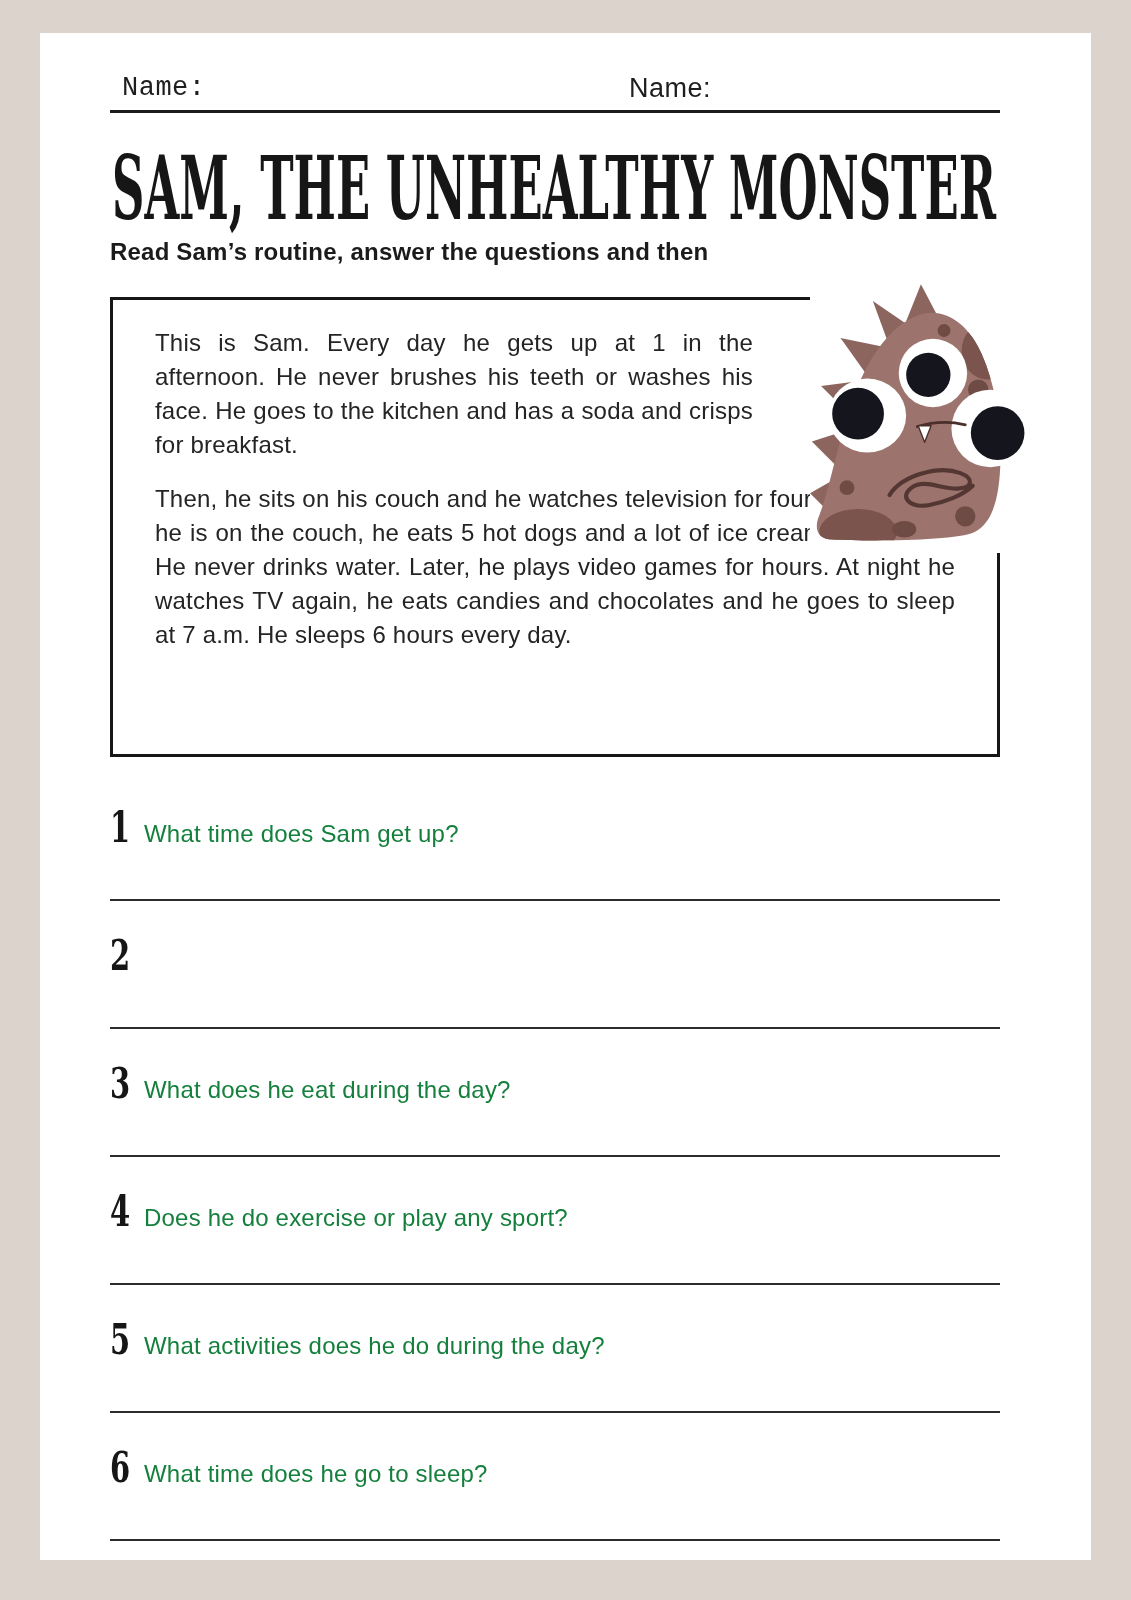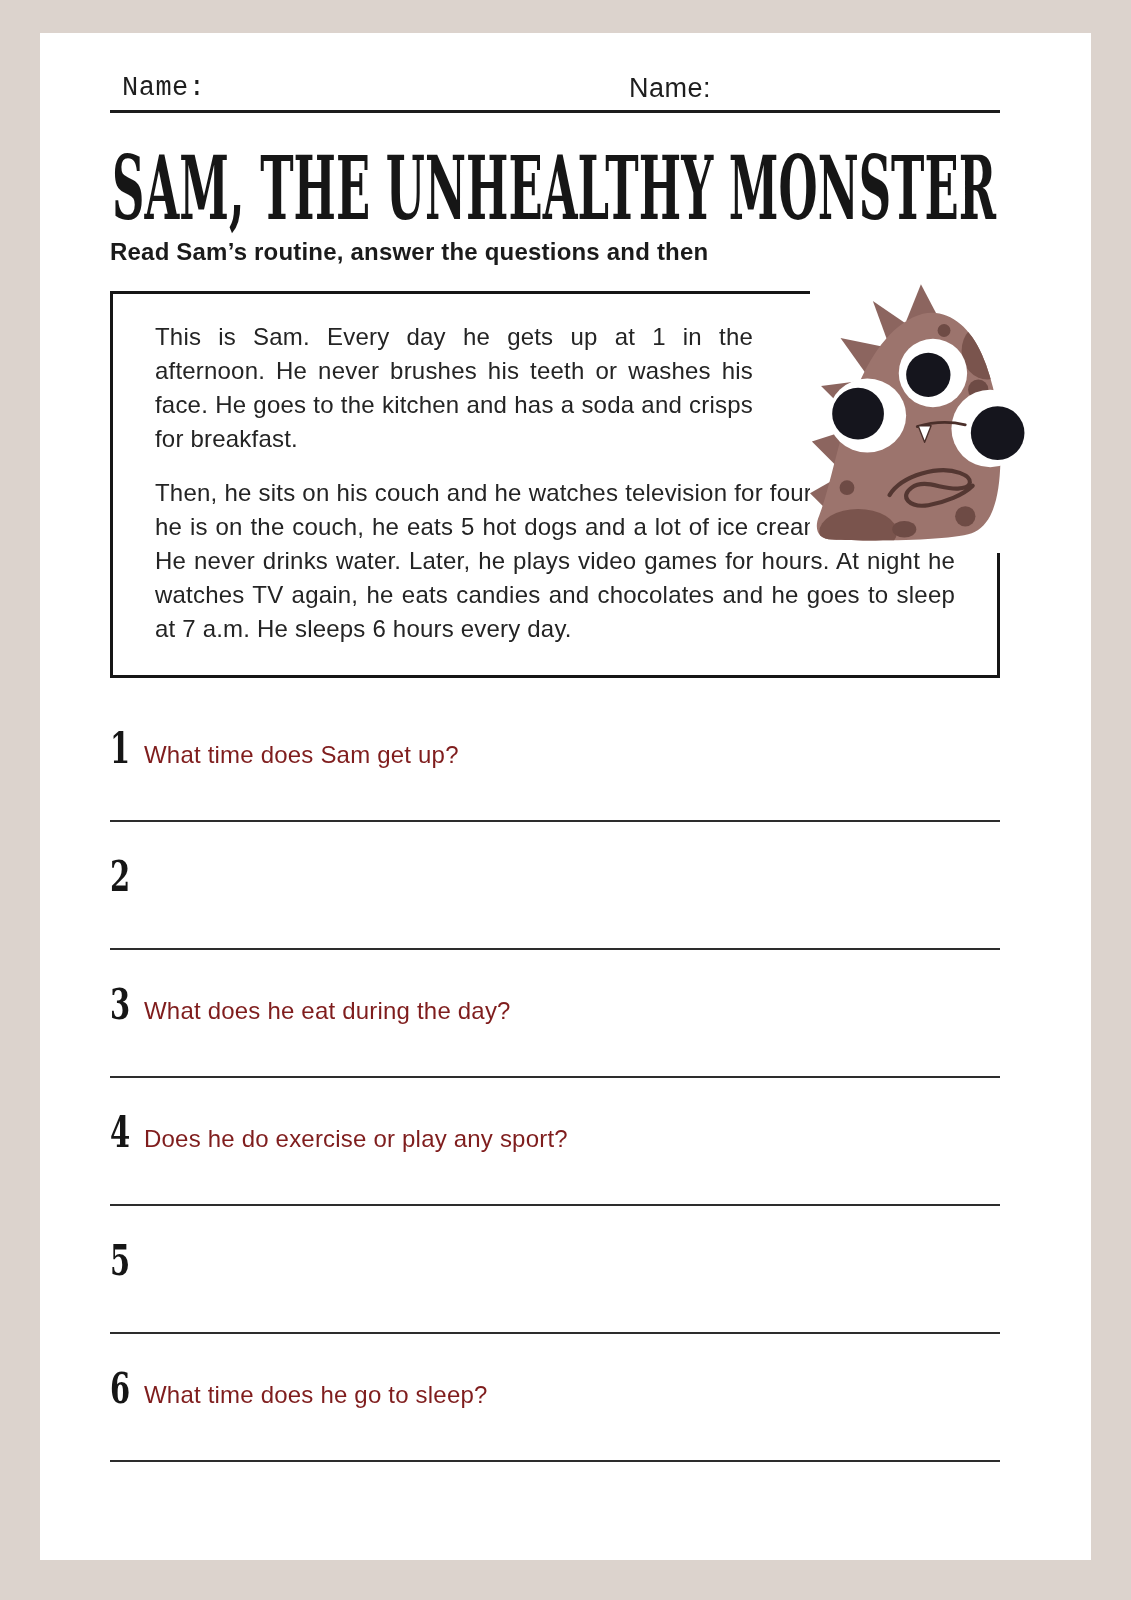--- a/index.html
+++ b/index.html
@@ -43,23 +43,23 @@
   
   .instructions {
     font-weight: 700;
     font-size: 24px;
     line-height: 34px;
     color: #1b1b1b;
     letter-spacing: 0.2px;
   }
   
   .passage-box {
-    margin-top: 22px;
+    margin-top: 28px;
     width: 890px;
-    height: 387px;
+    height: 460px;
     border: 3px solid #161616;
     padding: 26px 42px 0 42px;
     overflow: hidden;
   }
   .passage {
     font-size: 24px;
     line-height: 34px;
     color: #242424;
     text-align: justify;
     letter-spacing: 0.2px;
@@ -90,21 +90,21 @@
     font-size: 29px;
     color: #161616;
     transform: scaleY(1.45);
     transform-origin: 50% 78%;
     width: 20px;
     text-align: center;
     flex: 0 0 auto;
   }
   .q-text {
     font-size: 24px;
-    color: #7f1d1d;
+    color: #15803d;
     letter-spacing: 0.2px;
   }
   .answer-line {
     position: absolute;
     left: 0; top: 84px;
     width: 890px;
     border-bottom: 2px solid #2d2d2d;
   }
 </style>
 </head>
@@ -160,20 +160,21 @@
         <div class="question-row">
           <span class="q-num">4</span>
           <span class="q-text">Does he do exercise or play any sport?</span>
         </div>
         <div class="answer-line"></div>
       </div>
 
       <div class="question-block">
         <div class="question-row">
           <span class="q-num">5</span>
+          <span class="q-text">What activities does he do during the day?</span>
         </div>
         <div class="answer-line"></div>
       </div>
 
       <div class="question-block">
         <div class="question-row">
           <span class="q-num">6</span>
           <span class="q-text">What time does he go to sleep?</span>
         </div>
         <div class="answer-line"></div>

